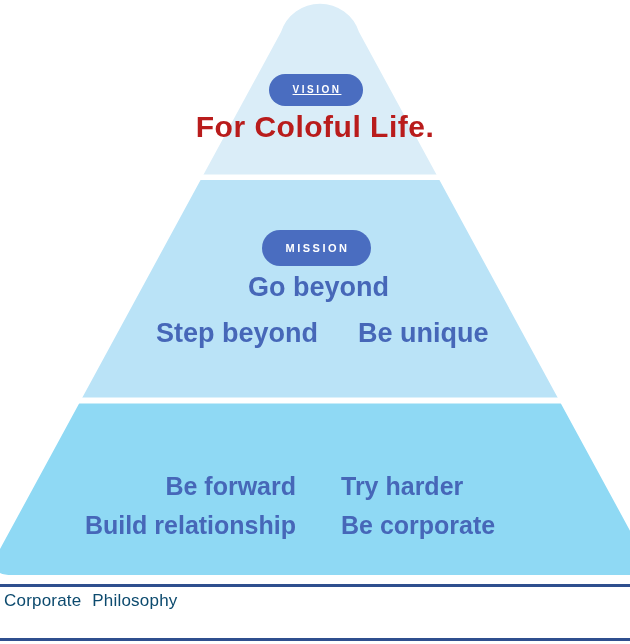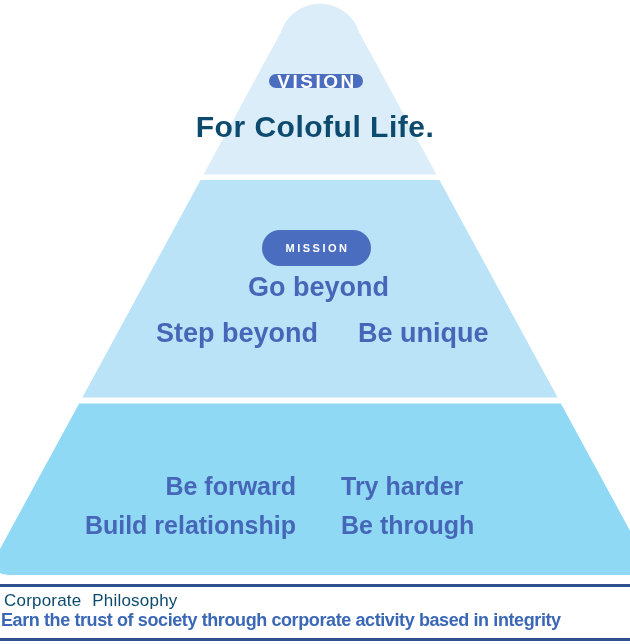--- a/index.html
+++ b/index.html
@@ -10,22 +10,22 @@
   #pyramid-svg{position:absolute;left:0;top:0;}
   .pill{
     position:absolute;display:flex;align-items:center;justify-content:center;
     background:#4A6DC0;color:#ffffff;font-weight:700;border-radius:999px;
     letter-spacing:2.5px;line-height:1;padding-left:2px;
   }
   .ptext{
     position:absolute;color:#4667B8;font-weight:700;white-space:nowrap;line-height:1.1;
   }
   .centered{left:0;right:0;text-align:center;}
-  #headline{top:110px;font-size:30px;color:#0c4a6e;letter-spacing:0.5px;}
-  #vision-pill{left:269px;top:74px;width:92px;height:14px;font-size:19px;}
+  #headline{top:110px;font-size:30px;color:#b91c1c;letter-spacing:0.5px;}
+  #vision-pill{left:269px;top:74px;width:92px;height:32px;font-size:10px;text-decoration:underline;}
   #mission-pill{left:262px;top:230px;width:107px;height:36px;font-size:11px;}
   #value-pill{left:271px;top:431px;width:88px;height:27px;font-size:15px;}
   #go-beyond{top:273px;font-size:27px;padding-left:7px;}
   #step-forward{top:319px;right:312px;font-size:27px;}
   #be-unique{top:319px;left:358px;font-size:27px;}
   #be-honest{top:473px;right:334px;font-size:25px;}
   #try-harder{top:473px;left:341px;font-size:25px;}
   #build-relationship{top:512px;right:334px;font-size:25px;}
   #be-grateful{top:512px;left:341px;font-size:25px;}
   .rule{position:absolute;left:0;width:630px;height:3px;background:#2F4F8E;}
@@ -62,20 +62,19 @@
   <div class="ptext centered" id="headline">For Coloful Life.</div>
 
   <div class="pill" id="mission-pill">MISSION</div>
   <div class="ptext centered" id="go-beyond">Go beyond</div>
   <div class="ptext" id="step-forward">Step beyond</div>
   <div class="ptext" id="be-unique">Be unique</div>
 
   <div class="ptext" id="be-honest">Be forward</div>
   <div class="ptext" id="try-harder">Try harder</div>
   <div class="ptext" id="build-relationship">Build relationship</div>
-  <div class="ptext" id="be-grateful">Be through</div>
+  <div class="ptext" id="be-grateful">Be corporate</div>
 
   <div class="rule" id="rule-top"></div>
   <div id="footer-label">Corporate Philosophy</div>
-  <div id="footer-statement">Earn the trust of society through corporate activity based in integrity</div>
   <div class="rule" id="rule-bottom"></div>
 
 </div>
 
 </body></html>

